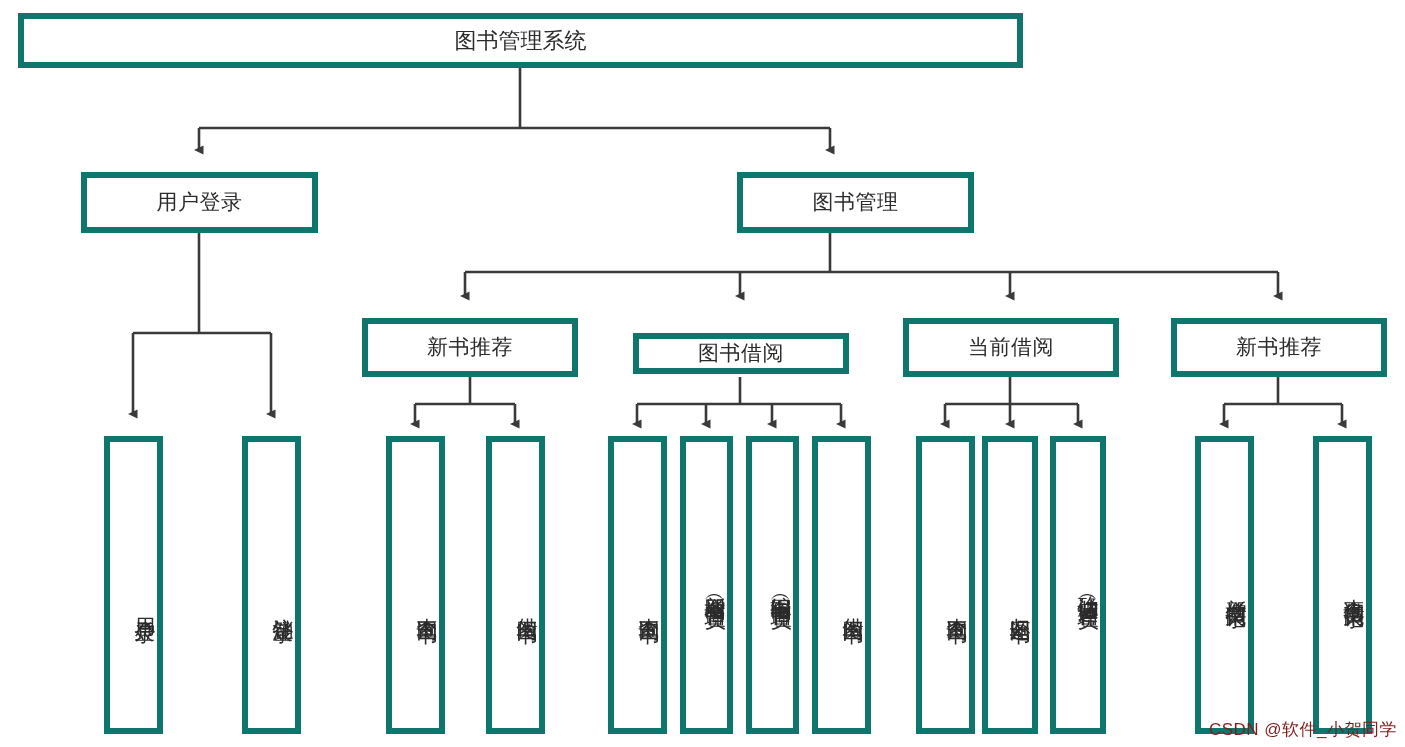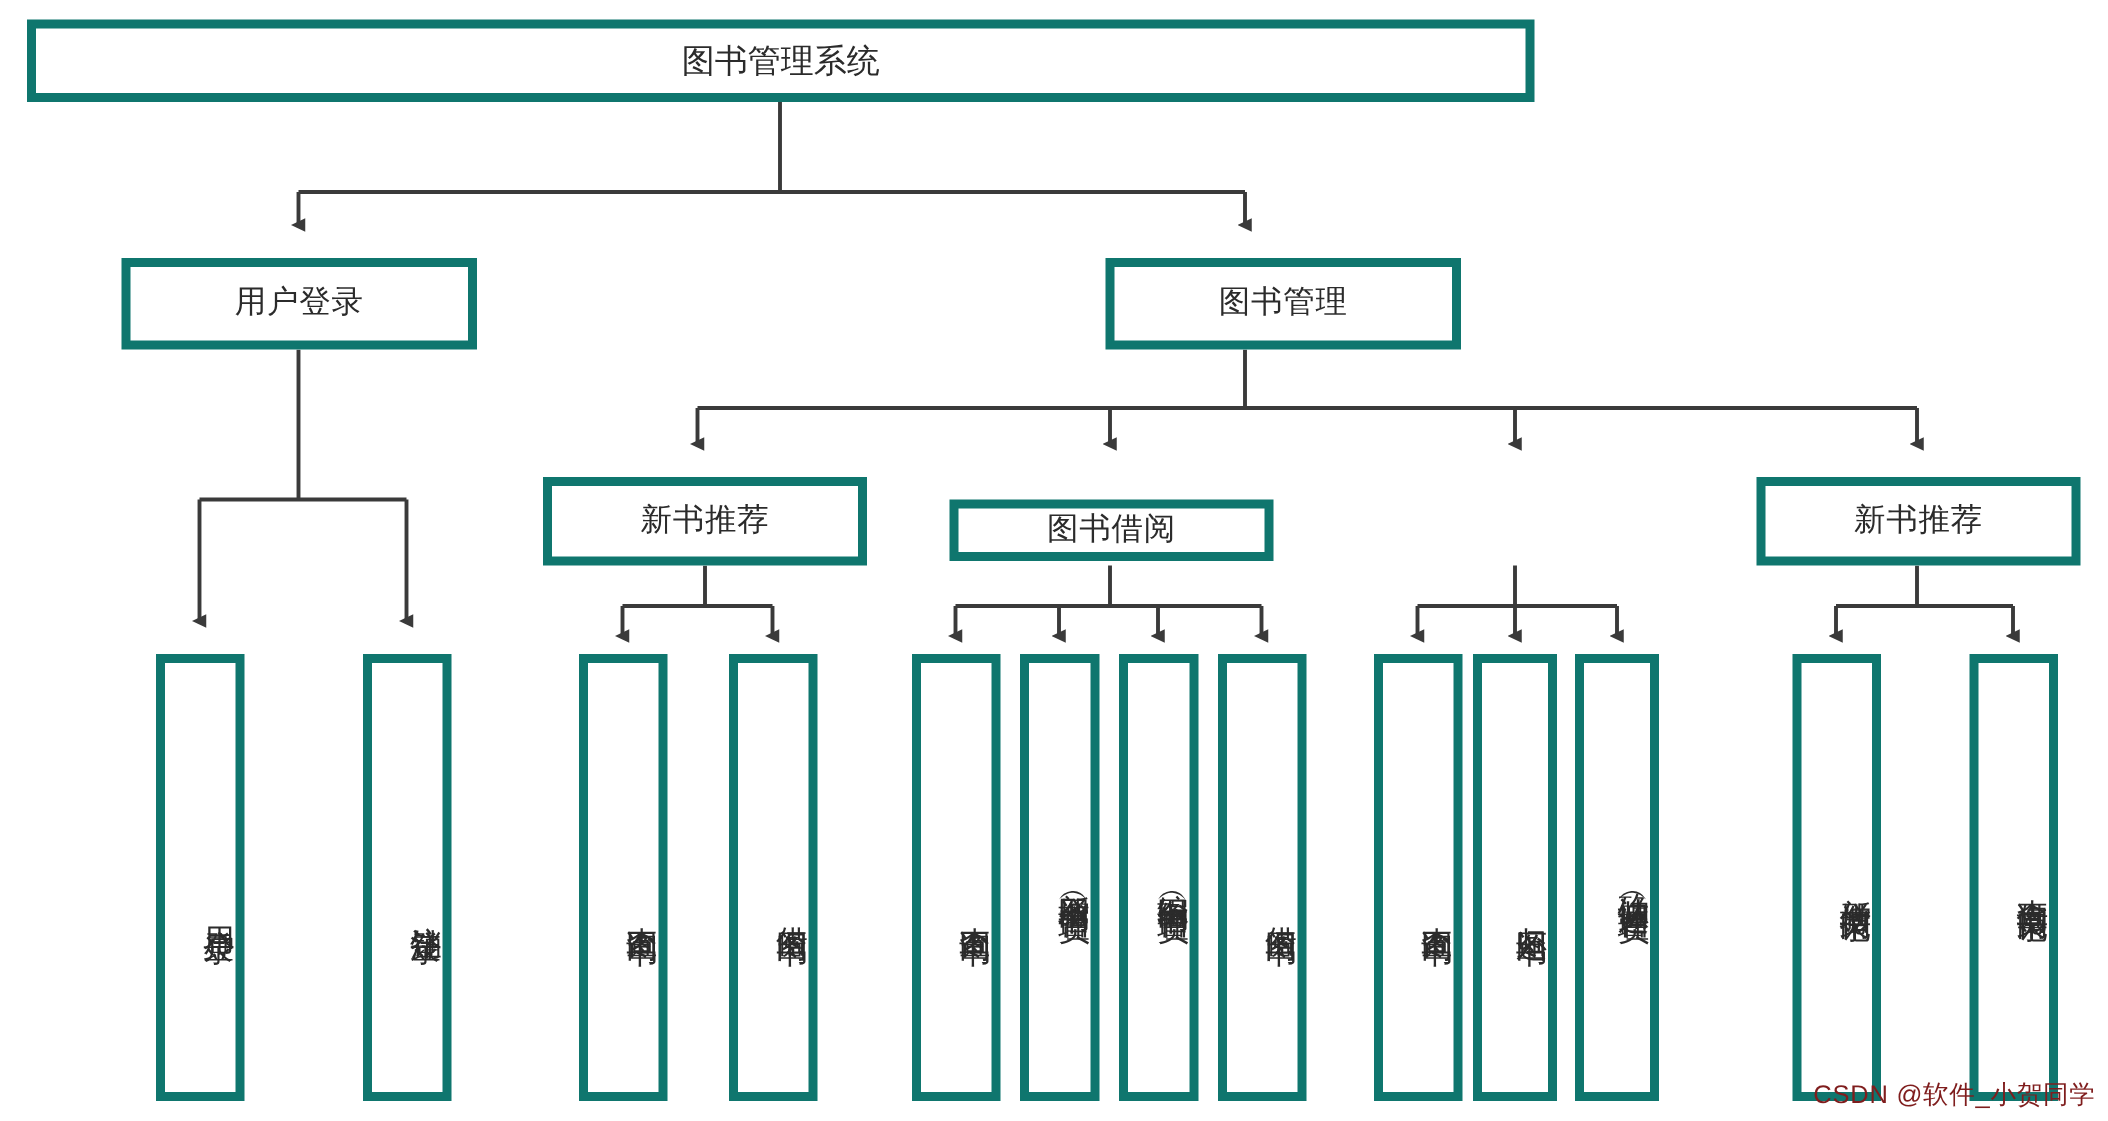--- a/index.html
+++ b/index.html
@@ -137,20 +137,23 @@
   <div class="node h" style="left:712px; top:172px; width:237px; height:61px;margin-left:25px;">
     <span>图书管理</span>
   </div>
 
   <div class="node h" style="left:362px; top:318px; width:216px; height:59px;">
     <span>新书推荐</span>
   </div>
   <div class="node h" style="left:633px; top:318px; width:216px; height:41px;margin-top:15px;">
     <span>图书借阅</span>
   </div>
+  <div class="node h" style="left:903px; top:318px; width:216px; height:59px;">
+    <span>当前借阅</span>
+  </div>
   <div class="node h" style="left:1171px; top:318px; width:216px; height:59px;">
     <span>新书推荐</span>
   </div>
 
   <div class="node v" style="left:104px; top:436px; width:59px; height:298px;">
     <span class="txt">用户登录</span>
   </div>
   <div class="node v" style="left:242px; top:436px; width:59px; height:298px;">
     <span class="txt">注销登录</span>
   </div>

